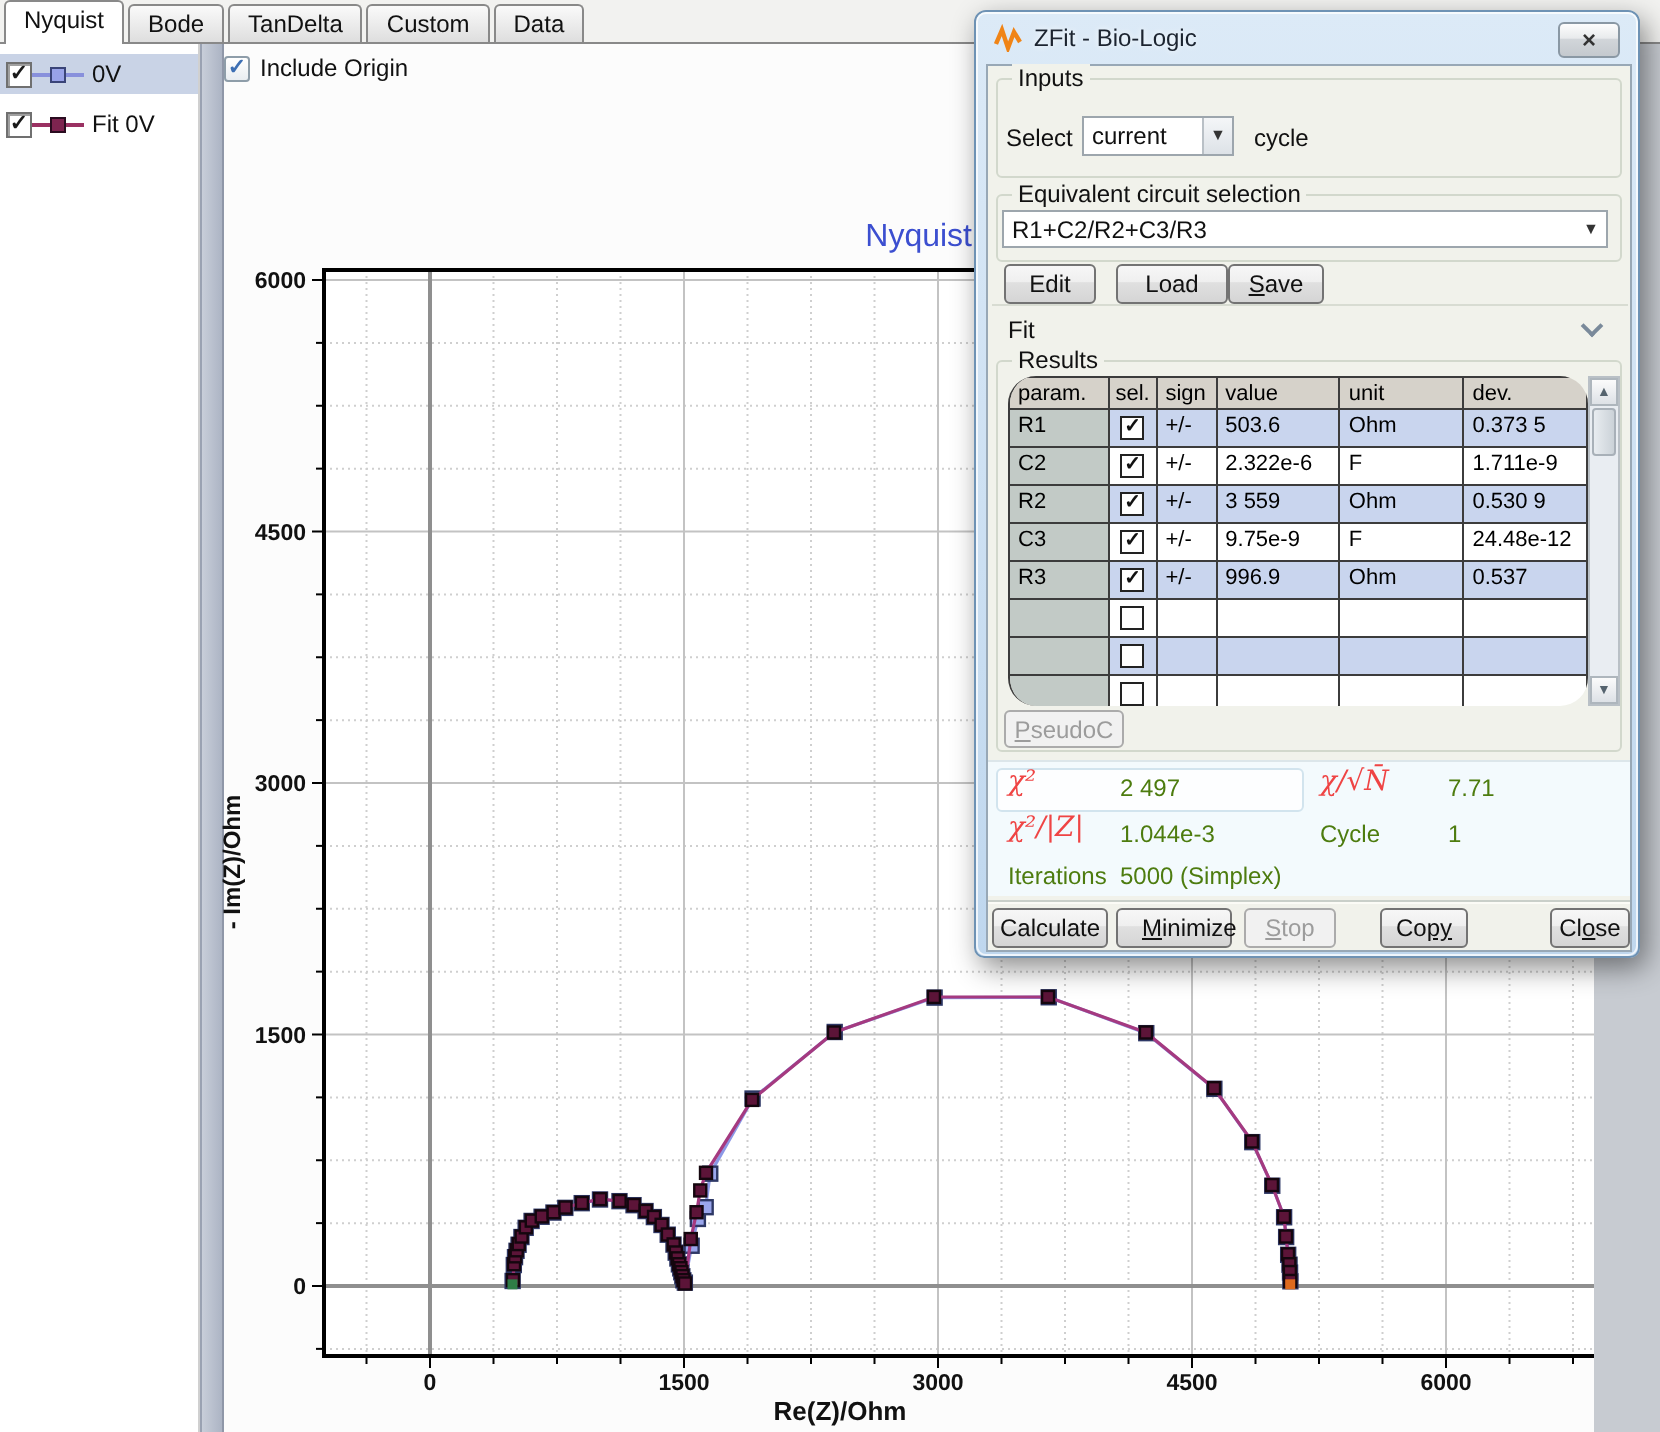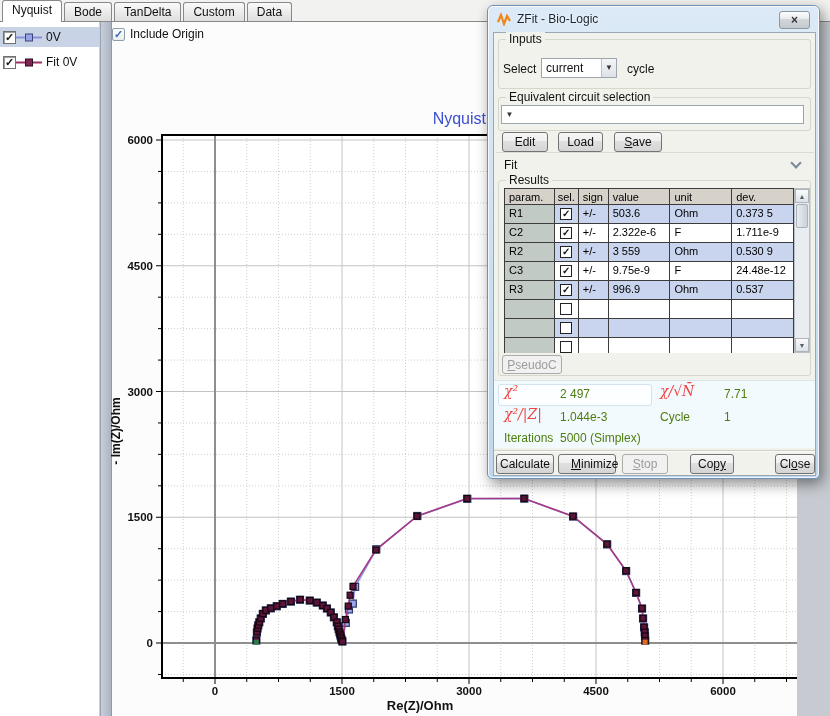--- a/index.html
+++ b/index.html
@@ -82,21 +82,21 @@
   .btn.disabled { color:#9C9C9C; border-color:#ABABAB; background:#F1F1F1; }
   .u { text-decoration:underline; }
 
   #fit-row { position:absolute; left:2px; top:119px; width:318px; height:22px;
              border-top:1px solid #D8DCD2; }
   #fit-chevron { position:absolute; right:14px; top:6px; width:8px; height:8px;
                  border-right:2px solid #7A8A9A; border-bottom:2px solid #7A8A9A; transform:rotate(45deg); }
 
   
   #ztable { position:absolute; left:10px; top:155px; width:290px; height:165px; overflow:hidden;
-            border-left:1px solid #3C3C3C; }
+            border-left:1px solid #3C3C3C;border-radius:14px; }
   .trow { display:flex; height:19px; }
   .trow.head { height:17px; }
   .tcell { border-right:1px solid #3C3C3C; border-bottom:1px solid #3C3C3C; font-size:11px; color:#000;
            padding:2px 0 0 4px; overflow:hidden; white-space:nowrap; }
   .trow.head .tcell { background:#D6D2CA; border-top:1px solid #3C3C3C; }
   .c-param { width:50px; background:#C2CAC6; }
   .c-sel   { width:24px; display:flex; justify-content:center; align-items:center; padding:0; }
   .c-sign  { width:30px; }
   .c-value { width:62px; }
   .c-unit  { width:62px; }
@@ -375,25 +375,26 @@
       <div class="combo framed" style="left:47px; top:25px; width:76px; height:20px;">
         <span class="cv">current</span>
         <span class="arrow">▼</span>
       </div>
       <span class="dlabel" style="left:133px; top:29px;">cycle</span>
 
       <div class="group" style="left:4px; top:64px; width:313px; height:34px;">
         <span class="glabel">Equivalent circuit selection</span>
       </div>
       <div class="combo" style="left:7px; top:72px; width:303px; height:19px;">
+        <span class="cv">R1+C2/R2+C3/R3</span>
         <span class="arrow">▼</span>
       </div>
 
       <div class="btn" style="left:8px; top:99px; width:46px;"><span>Edit</span><span class="u"></span><span></span></div>
-      <div class="btn" style="left:64px; top:99px; width:45px;"><span>Load</span><span class="u"></span><span></span></div>
+      <div class="btn" style="left:64px; top:99px; width:56px;"><span>Load</span><span class="u"></span><span></span></div>
       <div class="btn" style="left:120px; top:99px; width:48px;"><span></span><span class="u">S</span><span>ave</span></div>
 
       <div id="fit-row">
         <span class="dlabel" style="left:8px; top:5px;">Fit</span>
         <span id="fit-chevron"></span>
       </div>
 
       <div class="group" style="left:4px; top:147px; width:313px; height:196px;">
         <span class="glabel">Results</span>
       </div>

